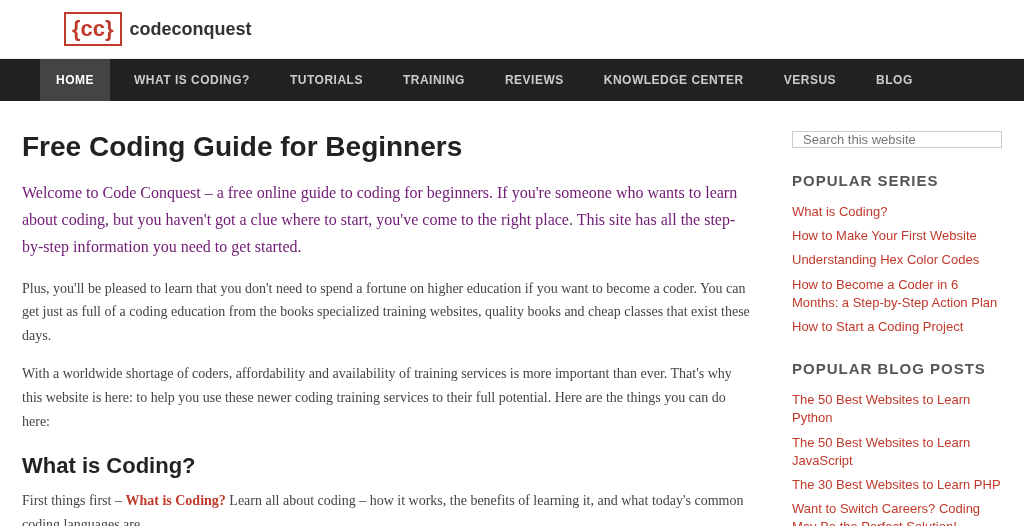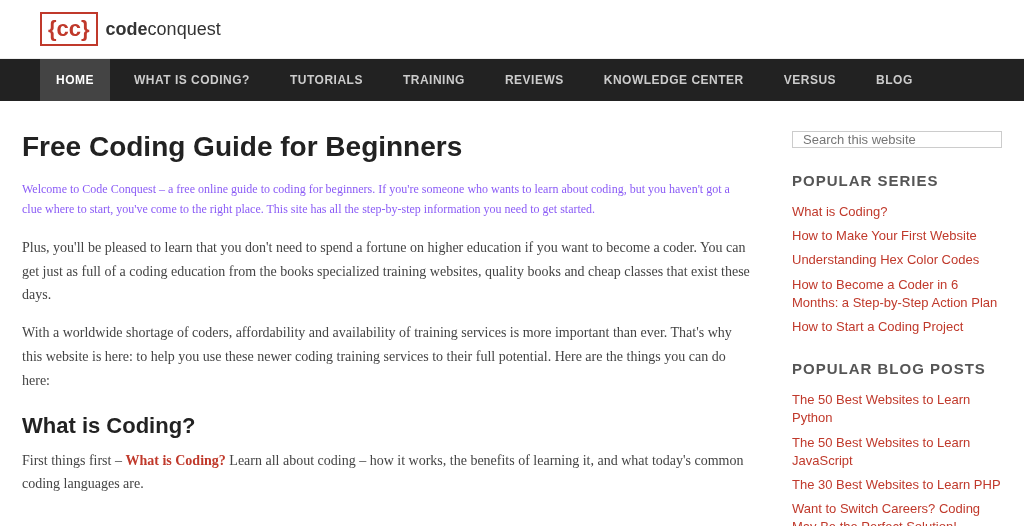--- a/index.html
+++ b/index.html
@@ -1,19 +1,19 @@
 <!DOCTYPE html>
 <html><head>
   <meta charset="utf-8">
   <style>
     * { margin: 0; padding: 0; box-sizing: border-box; }
     body { font-family: Georgia, 'Times New Roman', serif; font-size: 15px; color: #333; background: #fff; }
 
     
-    #header { display: flex; align-items: center; padding: 12px 40px; background: #fff; border-bottom: 1px solid #eee; }
+    #header { display: flex; align-items: center; padding: 12px 64px; background: #fff; border-bottom: 1px solid #eee; }
     #logo-area { display: flex; align-items: center; gap: 8px; }
     #logo-icon { color: #c0392b; font-size: 22px; font-weight: bold; border: 2px solid #c0392b; padding: 2px 6px; font-family: Arial, sans-serif; }
     #logo-text { font-size: 18px; font-family: Arial, sans-serif; color: #333; }
     #logo-text span { font-weight: bold; }
 
     
     #nav { background: #222; padding: 0 40px; }
     #nav ul { display: flex; list-style: none; gap: 8px; }
     #nav ul li a {
       display: block;
@@ -28,21 +28,21 @@
     }
     #nav ul li.active a { color: #fff; background: #444; }
 
     
     #content-wrapper { display: flex; max-width: 1020px; margin: 0 auto; padding: 30px 20px; gap: 40px; }
     #main-content { flex: 1; min-width: 0; }
     #sidebar { width: 210px; flex-shrink: 0; }
 
     
     #page-title { font-family: Arial, sans-serif; font-size: 28px; font-weight: bold; color: #222; margin-bottom: 16px; }
-    #intro-text { line-height: 1.7; color: #8b5cf6; margin-bottom: 16px; font-size: 12px; }
+    #intro-text { line-height: 1.7; color: #701a75; margin-bottom: 16px; font-size: 16px; }
     #section-heading { font-family: Arial, sans-serif; font-size: 22px; font-weight: bold; color: #222; margin: 20px 0 10px; }
     .paragraph { line-height: 1.7; color: #444; margin-bottom: 14px; font-size: 14px; }
     .inline-link { color: #c0392b; text-decoration: none; font-weight: bold; }
 
     
     #search-box {
       width: 100%;
       padding: 0 10px;
       border: 1px solid #ccc;
       font-size: 13px;
@@ -67,21 +67,21 @@
     .sidebar-links li { margin-bottom: 6px; }
     .sidebar-links li a { color: #c0392b; text-decoration: none; font-size: 13px; font-family: Arial, sans-serif; line-height: 1.4; }
   </style>
 </head>
 <body>
 
 <div id="header">
   <div id="logo-area">
     <span id="logo-icon">{cc}</span>
     <span id="logo-text">
-      <span>code</span><span style="font-weight:normal;">conquest</span>
+      <span>code</span><span style="font-weight:bold;">conquest</span>
     </span>
   </div>
 </div>
 
 <nav id="nav">
   <ul>
     <li class="active">
         <a href="#">HOME</a>
       </li>
     <li>

